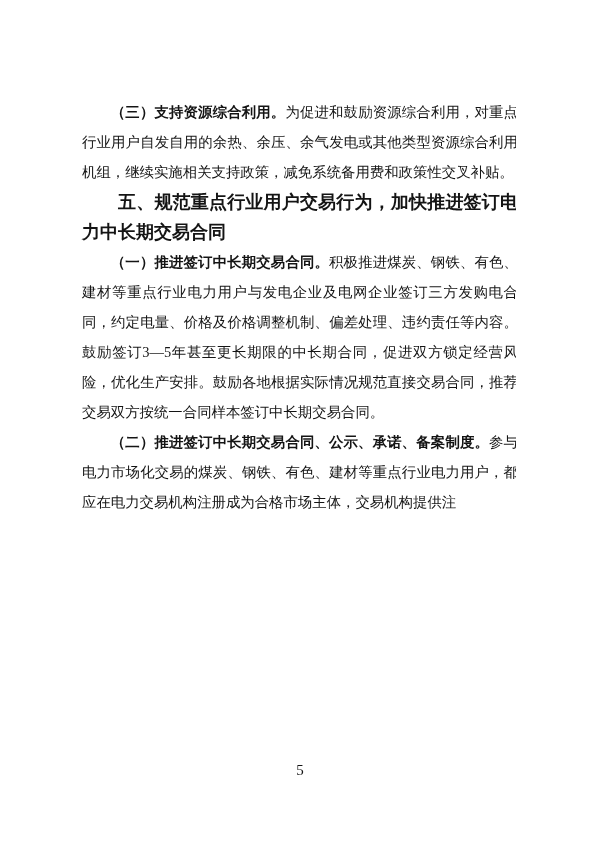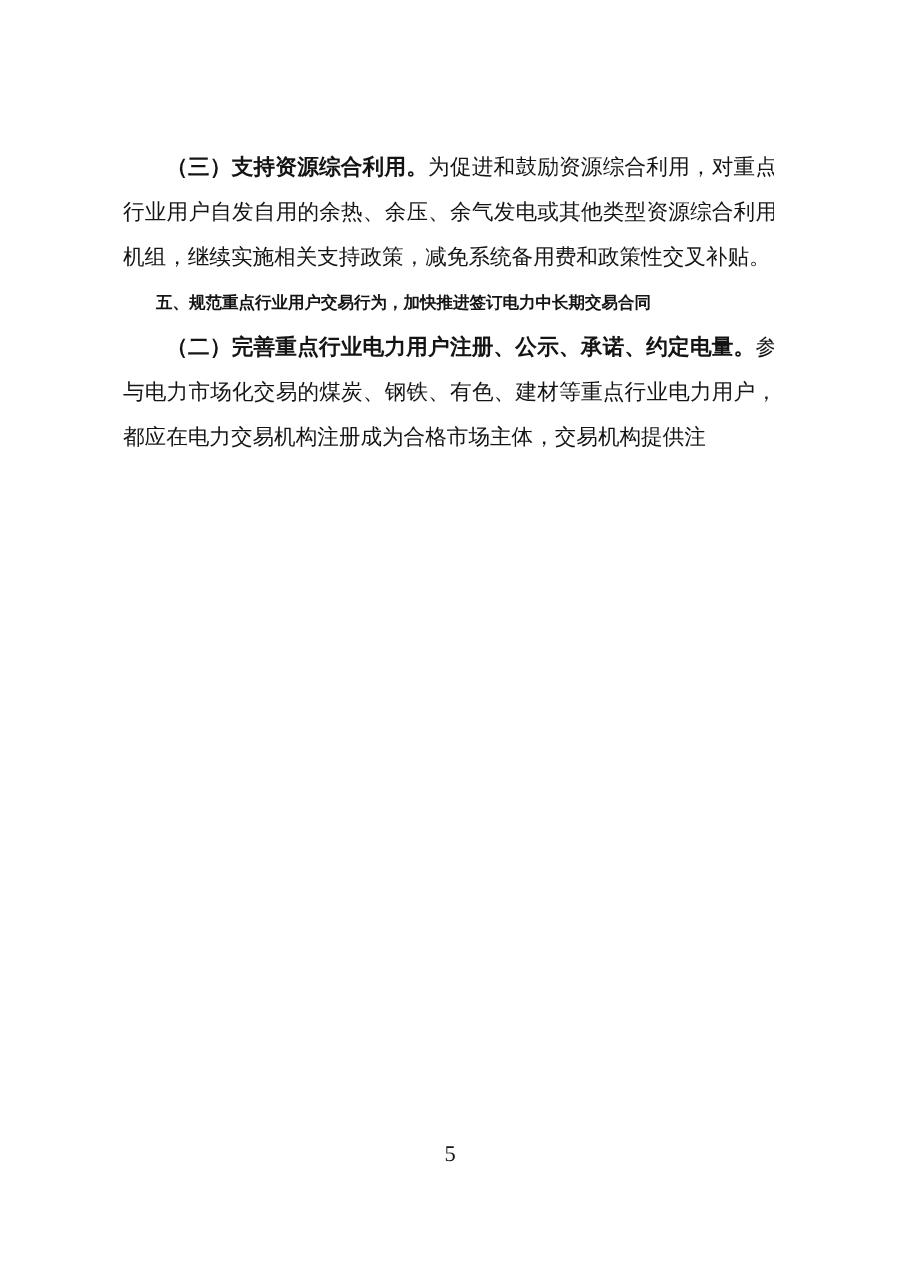--- a/index.html
+++ b/index.html
@@ -31,21 +31,21 @@
     padding: 0;
     text-indent: 2em;
   }
   .lead {
     font-weight: bold;
   }
   .section-heading {
     margin: 0;
     padding: 0;
     text-indent: 2em;
-    font-size: 11px;
+    font-size: 18px;
     line-height: 30px;
     font-weight: bold;
     font-family: "Liberation Sans", "DejaVu Sans", sans-serif;
     text-align: justify;
     text-justify: inter-ideograph;
   }
   .page-number {
     position: absolute;
     top: 755px;
     left: 0;
@@ -60,19 +60,20 @@
 <body>
 
 <div class="page">
   <div class="content">
 
     <p><span class="lead">（三）支持资源综合利用。</span><span>为促进和鼓励资源综合利用，对重点行业用户自发自用的余热、余压、余气发电或其他类型资源综合利用机组，继续实施相关支持政策，减免系统备用费和政策性交叉补贴。</span></p>
 
 
     <h2 class="section-heading">五、规范重点行业用户交易行为，加快推进签订电力中长期交易合同</h2>
 
+    <p><span class="lead">（一）推进签订中长期交易合同。</span><span>积极推进煤炭、钢铁、有色、建材等重点行业电力用户与发电企业及电网企业签订三方发购电合同，约定电量、价格及价格调整机制、偏差处理、违约责任等内容。鼓励签订3—5年甚至更长期限的中长期合同，促进双方锁定经营风险，优化生产安排。鼓励各地根据实际情况规范直接交易合同，推荐交易双方按统一合同样本签订中长期交易合同。</span></p>
 
-    <p><span class="lead">（二）完善重点行业电力用户注册、公示、承诺、约定电量。</span><span>参与电力市场化交易的煤炭、钢铁、有色、建材等重点行业电力用户，都应在电力交易机构注册成为合格市场主体，交易机构提供注</span></p>
+    <p><span class="lead">（二）推进签订中长期交易合同、公示、承诺、备案制度。</span><span>参与电力市场化交易的煤炭、钢铁、有色、建材等重点行业电力用户，都应在电力交易机构注册成为合格市场主体，交易机构提供注</span></p>
 
   </div>
 
   <div class="page-number">5</div>
 </div>
 
 </body></html>

